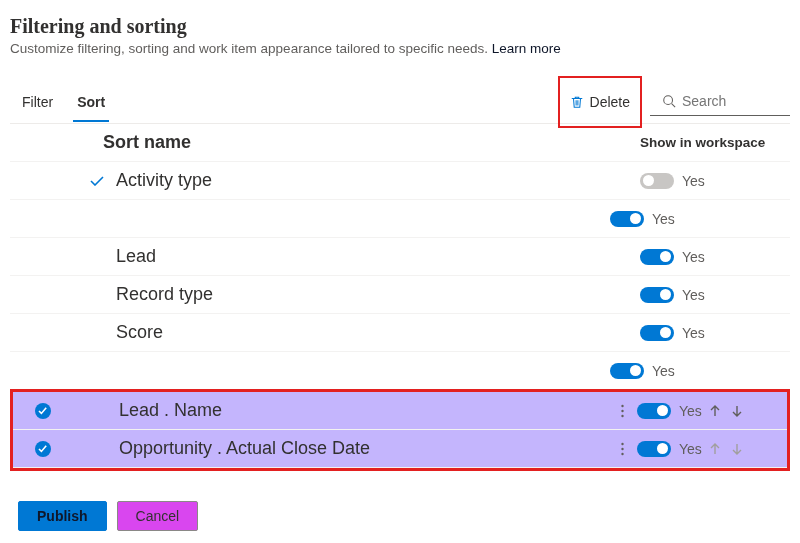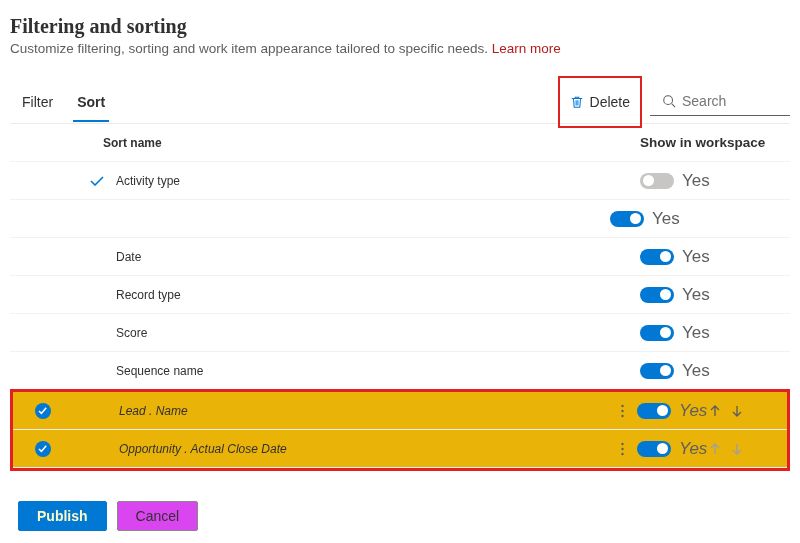--- a/index.html
+++ b/index.html
@@ -6,21 +6,21 @@
   body {
     font-family: "Segoe UI", -apple-system, sans-serif;
     font-size: 14px;
     color: #323130;
     background: #fff;
     width: 800px;
     padding: 15px 10px 15px 10px;
   }
   .page-title { font-size: 20px; font-weight: 600; margin-bottom: 3px; font-family: Liberation Serif, serif; }
   .subtitle { font-size: 13.5px; color: #605e5c; margin-bottom: 24px; }
-  .subtitle a { color: #b91c1c; text-decoration: none; }
+  .subtitle a { color: #0f172a; text-decoration: none; }
 
   .toolbar {
     display: flex;
     align-items: center;
     border-bottom: 1px solid #edebe9;
     height: 44px;
   }
   .tabs { display: flex; gap: 16px; padding-left: 8px; }
   .tab { font-size: 14px; color: #323130; padding: 12px 4px 10px; cursor: pointer; }
   .tab.active { font-weight: 600; border-bottom: 2px solid #0078d4; color: #323130; }
@@ -46,57 +46,57 @@
     display: grid;
     grid-template-columns: 60px 1fr 30px 150px;
     align-items: center;
     min-height: 38px;
     border-bottom: 1px solid #f3f2f1;
   }
   .thead { font-weight: 600; font-size: 13.5px; }
   .thead .col-name { padding-left: 33px; }
   .thead .col-show { text-align: left; }
   .trow .col-sel { display:flex; justify-content:center; }
-  .col-name { display:flex; align-items:center; gap: 12px; padding-left: 20px; color:#323130; font-size:12px; }
+  .col-name { display:flex; align-items:center; gap: 12px; padding-left: 20px; color:#323130; font-size:18px; }
   .check-slot { width: 14px; display:inline-flex; flex-shrink:0; }
   .check-blue { width:14px; height:10px; }
   .col-more { color:#605e5c; cursor:pointer; display:flex; justify-content:center; }
   .col-show { display:flex; align-items:center; gap:8px; }
   .toggle {
     width: 34px; height: 16px; border-radius: 10px;
     position: relative; display:inline-block; flex-shrink:0;
   }
   .toggle.on { background:#0078d4; }
   .toggle.off { background:#c8c6c4; }
   .toggle::after {
     content:""; position:absolute; width:11px; height:11px;
     border-radius:50%; background:#fff; top:2.5px;
   }
   .toggle.on::after { right:3px; }
   .toggle.off::after { left:3px; }
-  .toggle-label { font-size:17px; color:#605e5c; width: 22px; }
+  .toggle-label { font-size:14px; color:#605e5c; width: 22px; }
   .arrows { display:flex; gap:10px; color:#605e5c; }
 
-  .trow.selected { background:#eab308;font-style:italic; }
+  .trow.selected { background:#c4b5fd; }
   .sel-circle {
     width:16px; height:16px; border-radius:50%; background:#0078d4;
     display:flex; align-items:center; justify-content:center;
   }
   .sel-circle svg { width:10px; height:8px; }
 
   .highlight-box {
     border: 3px solid #e32020;
     margin-top:-1px;
   }
 
   .footer { display:flex; gap:10px; margin-top: 30px; margin-left: 8px; }
   .btn {
     padding: 6px 18px; font-size:14px; cursor:pointer; border-radius:2px;
   }
-  .btn-primary { background:#0078d4; color:#fef9c3; border:1px solid #0078d4; font-weight:600; }
+  .btn-primary { background:#0078d4; color:#0f172a; border:1px solid #0078d4; font-weight:600; }
   .btn-secondary { background:#d946ef; color:#323130; border:1px solid #8a8886; }
 </style>
 </head>
 <body>
 
 <h1 class="page-title">Filtering and sorting</h1>
 <p class="subtitle">
   <span>Customize filtering, sorting and work item appearance tailored to specific needs. </span><a href="#">Learn more</a>
 </p>
 
@@ -152,21 +152,21 @@
     <div class="col-show">
       <span class="toggle on"></span>
       <span class="toggle-label">Yes</span>
     </div>
   </div>
 
   <div class="trow">
     <div class="col-sel"></div>
     <div class="col-name">
         <span class="check-slot"></span>
-        <span>Date</span>
+        <span>Lead</span>
       </div>
     <div class="col-more"></div>
     <div class="col-show">
       <span class="toggle on"></span>
       <span class="toggle-label">Yes</span>
     </div>
   </div>
 
   <div class="trow">
     <div class="col-sel"></div>
@@ -189,24 +189,20 @@
       </div>
     <div class="col-more"></div>
     <div class="col-show">
       <span class="toggle on"></span>
       <span class="toggle-label">Yes</span>
     </div>
   </div>
 
   <div class="trow">
     <div class="col-sel"></div>
-    <div class="col-name">
-        <span class="check-slot"></span>
-        <span>Sequence name</span>
-      </div>
     <div class="col-more"></div>
     <div class="col-show">
       <span class="toggle on"></span>
       <span class="toggle-label">Yes</span>
     </div>
   </div>
 
   <div class="highlight-box">
     <div class="trow selected">
       <div class="col-sel">

